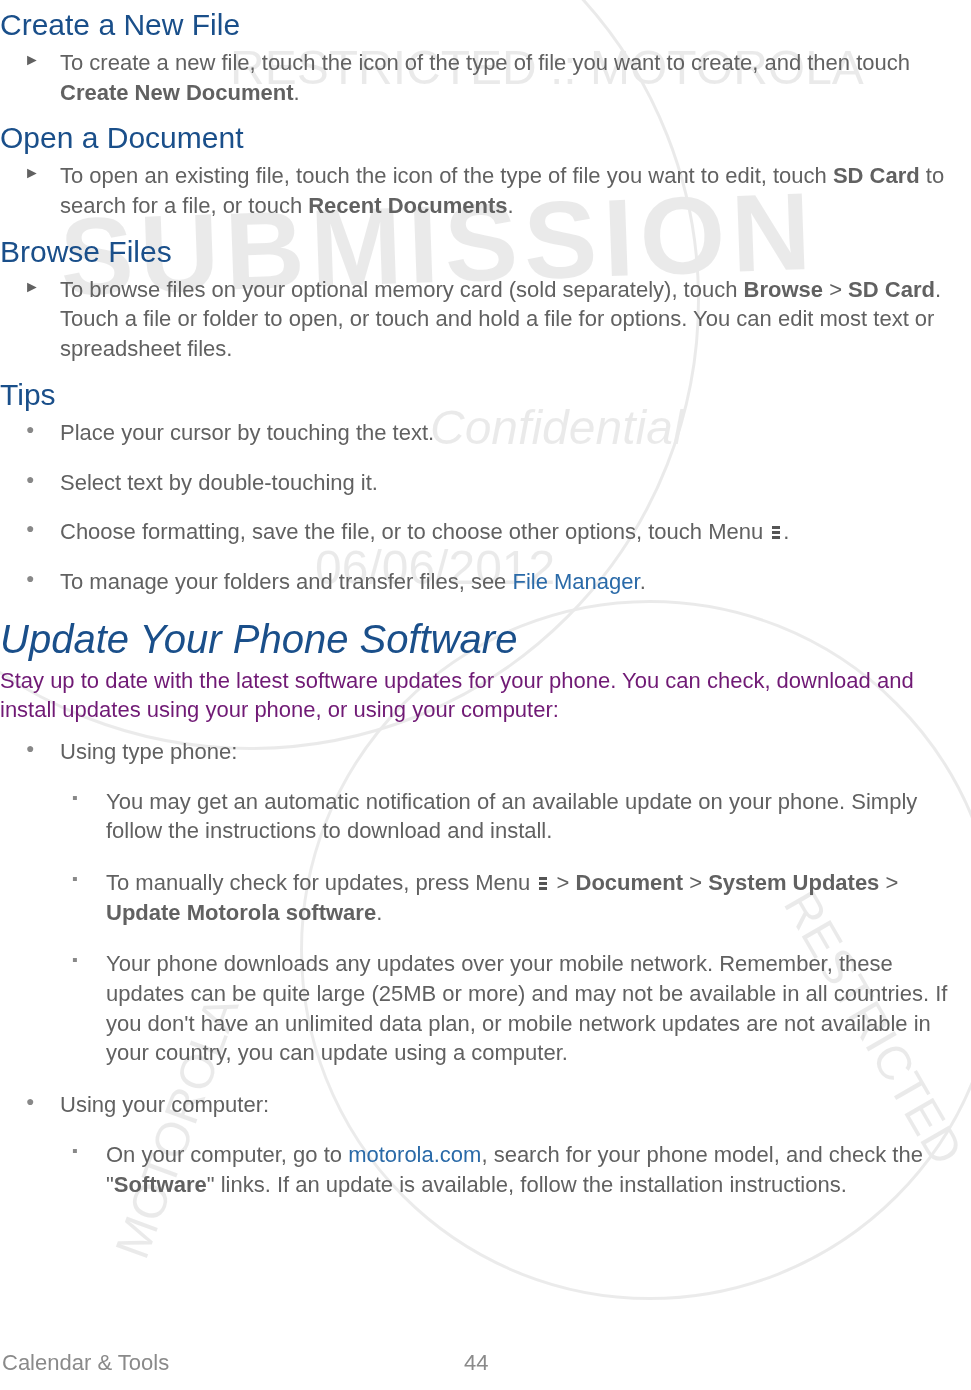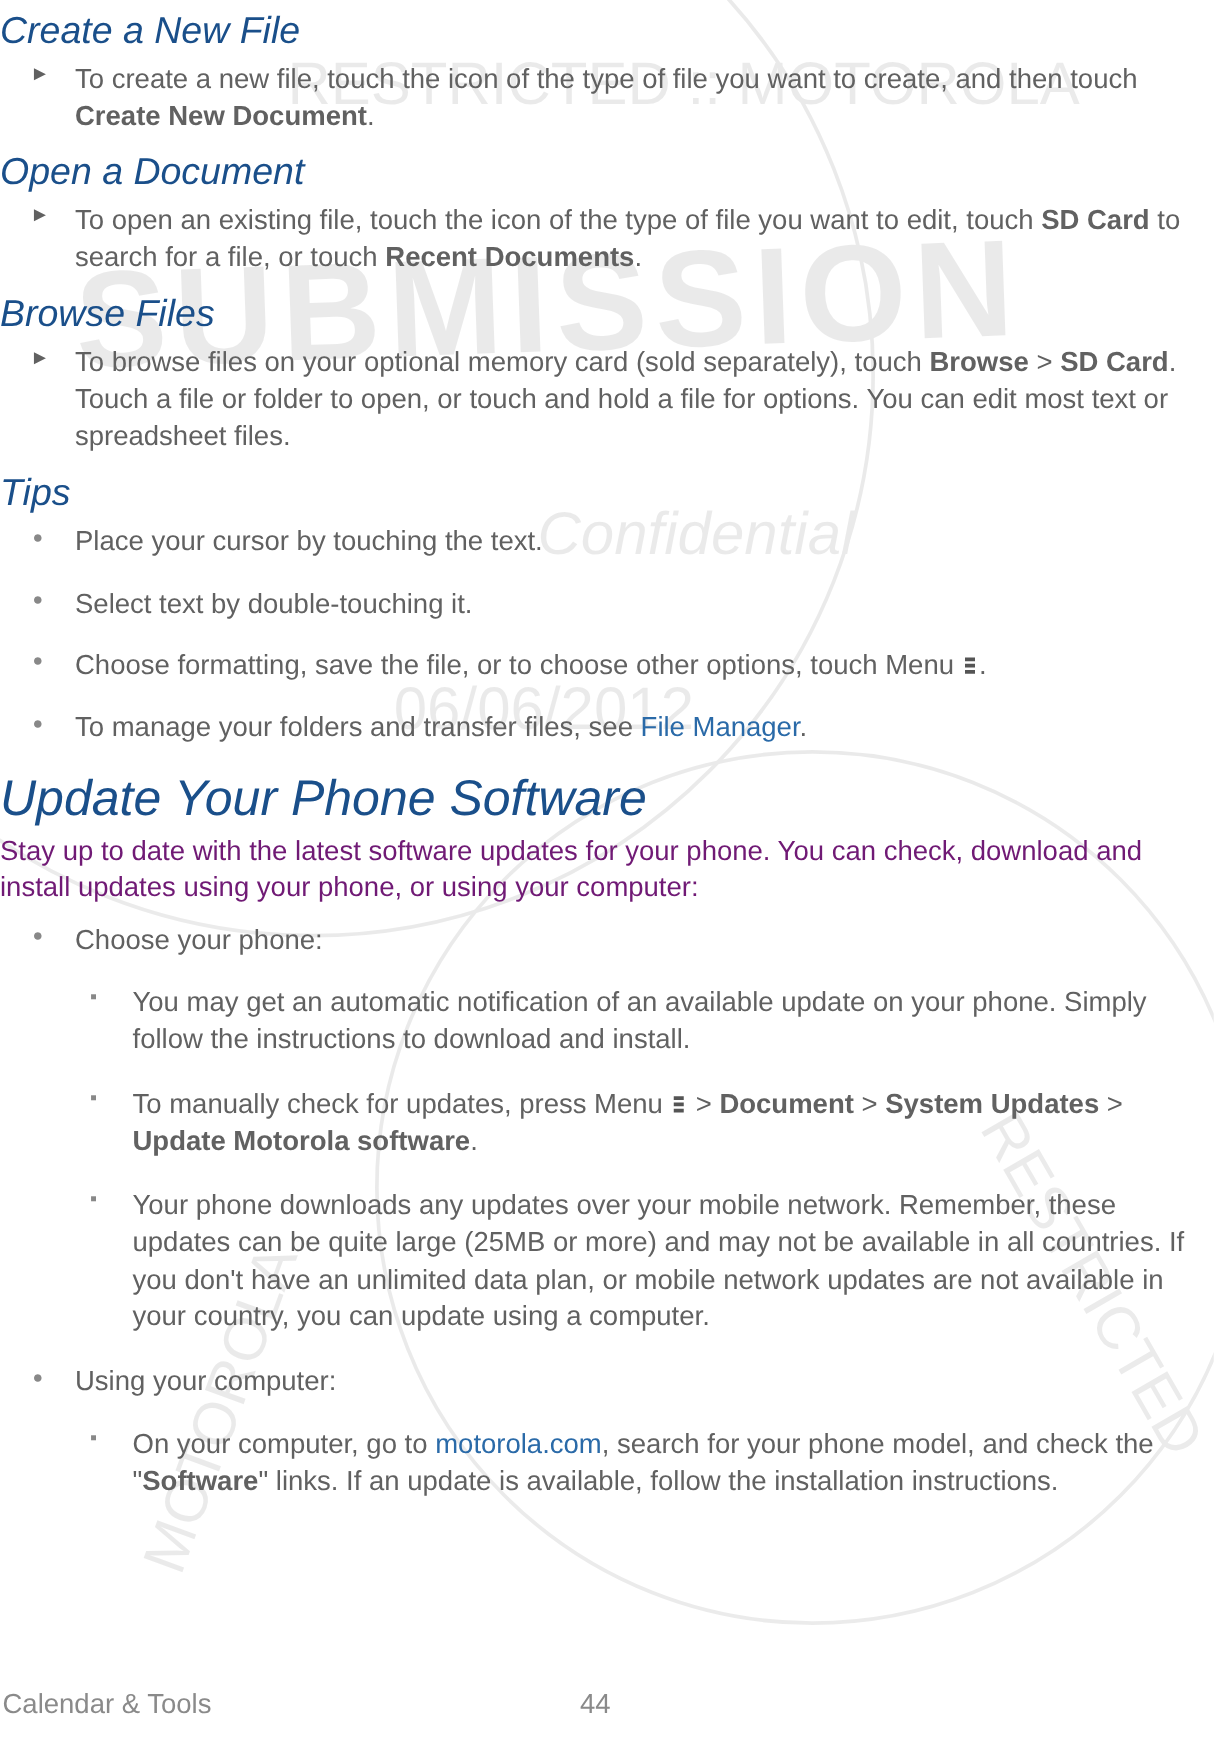--- a/index.html
+++ b/index.html
@@ -45,21 +45,20 @@
       font-weight: normal;
       color: #000;
       white-space: nowrap;
     }
     .content {
       position: relative;
       z-index: 1;
       padding: 0 10px 0 0;
     }
     h2.section-title {
-      font-style: italic;
       font-weight: normal;
       color: #1a4f8a;
       font-size: 30px;
       margin-top: 8px;
       margin-bottom: 6px;
     }
     h1.main-title {
       font-style: italic;
       font-weight: normal;
       color: #1a4f8a;
@@ -206,21 +205,21 @@
     </li>
     <li>
       <span>To manage your folders and transfer files, see </span><span class="link">File Manager</span><span>.</span>
     </li>
   </ul>
 
   <h1 class="main-title">Update Your Phone Software</h1>
   <p class="body-text">Stay up to date with the latest software updates for your phone. You can check, download and install updates using your phone, or using your computer:</p>
 
   <ul class="dot-list">
-    <li><span>Choose your phone:</span></li>
+    <li><span>Using type phone:</span></li>
   </ul>
   <ul class="square-list">
     <li><span>You may get an automatic notification of an available update on your phone. Simply follow the instructions to download and install.</span></li>
     <li>
       <span>To manually check for updates, press Menu </span><span class="menu-icon"><svg width="10" height="18">
             <rect x="1" y="2" width="8" height="3" fill="#555"></rect>
             <rect x="1" y="7" width="8" height="3" fill="#555"></rect>
             <rect x="1" y="12" width="8" height="3" fill="#555"></rect>
           </svg></span><span> &gt; </span><span class="bold">Document</span><span> &gt; </span><span class="bold">System Updates</span><span> &gt; </span><span class="bold">Update Motorola software</span><span>.</span>
     </li>

